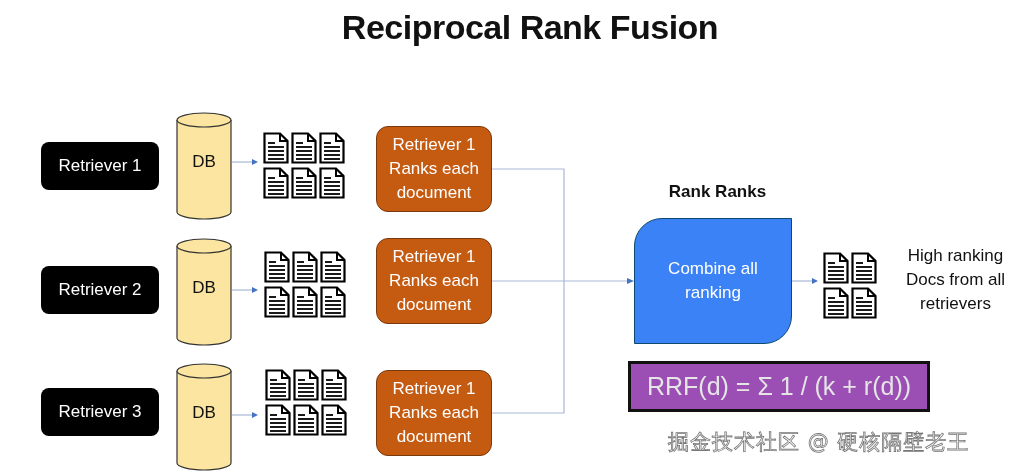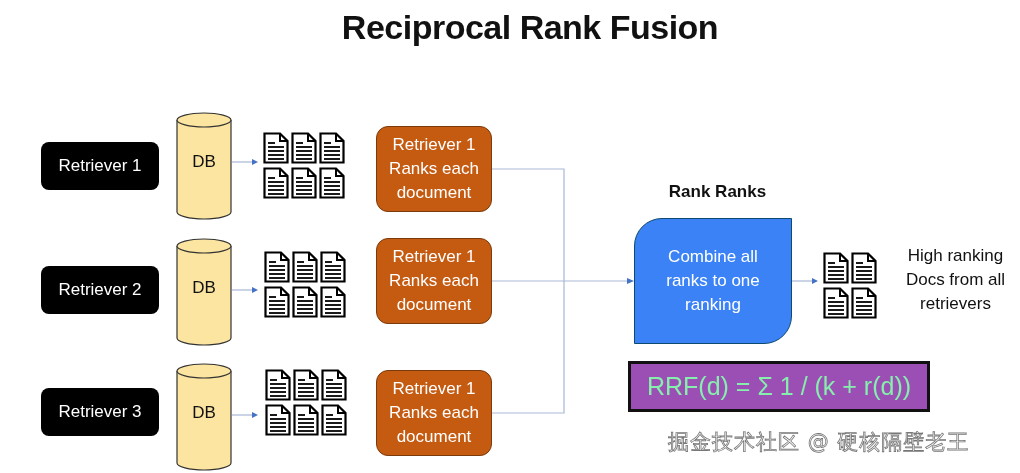--- a/index.html
+++ b/index.html
@@ -40,21 +40,21 @@
     border: 1px solid #0c4a6e; border-radius: 28px 0 28px 0; color: #fff;
     font-size: 17px; line-height: 24px; text-align: center; box-sizing: border-box;
     display: flex; align-items: center; justify-content: center;
   }
   .topk {
     position: absolute; left: 893px; top: 244px; width: 125px; text-align: center;
     font-size: 17px; line-height: 24px; color: #111;
   }
   .formula {
     position: absolute; left: 628px; top: 361px; width: 302px; height: 51px; background: #9b4fb5;
-    border: 3px solid #111; box-sizing: border-box; color: #86efac; font-size: 25px;
+    border: 3px solid #111; box-sizing: border-box; color: #e5e5e5; font-size: 25px;
     display: flex; align-items: center; justify-content: center;
   }
   .watermark {
     position: absolute; left: 668px; top: 428px; font-size: 21px; color: #fff;
     -webkit-text-stroke: 0.8px #777; letter-spacing: 1px;
     font-family: "DejaVu Sans", sans-serif;
   }
   svg.connectors { position: absolute; left: 0; top: 0; width: 1020px; height: 473px; pointer-events: none; }
 </style>
 </head>
@@ -327,21 +327,20 @@
     <div>Retriever 1</div>
     <div>Ranks each</div>
     <div>document</div>
   </div>
 </div>
 
 <div class="fusion-label">Rank Ranks</div>
 <div class="fusion-box">
   <div>
     <div>Combine all</div>
-    <div>ranks to one</div>
     <div>ranking</div>
   </div>
 </div>
 
 <div class="docs two" style="left:823px; top:252px">
     <div class="doc">
       <svg viewBox="0 0 26 32">
         <path d="M1.5,1.5 L17,1.5 L24.5,9 L24.5,30.5 L1.5,30.5 Z" fill="#fff" stroke="#000" stroke-width="2.2"></path>
         <path d="M17,1.5 L17,9 L24.5,9" fill="none" stroke="#000" stroke-width="2"></path>
         <line x1="5" y1="11" x2="12" y2="11" stroke="#000" stroke-width="1.8"></line>

